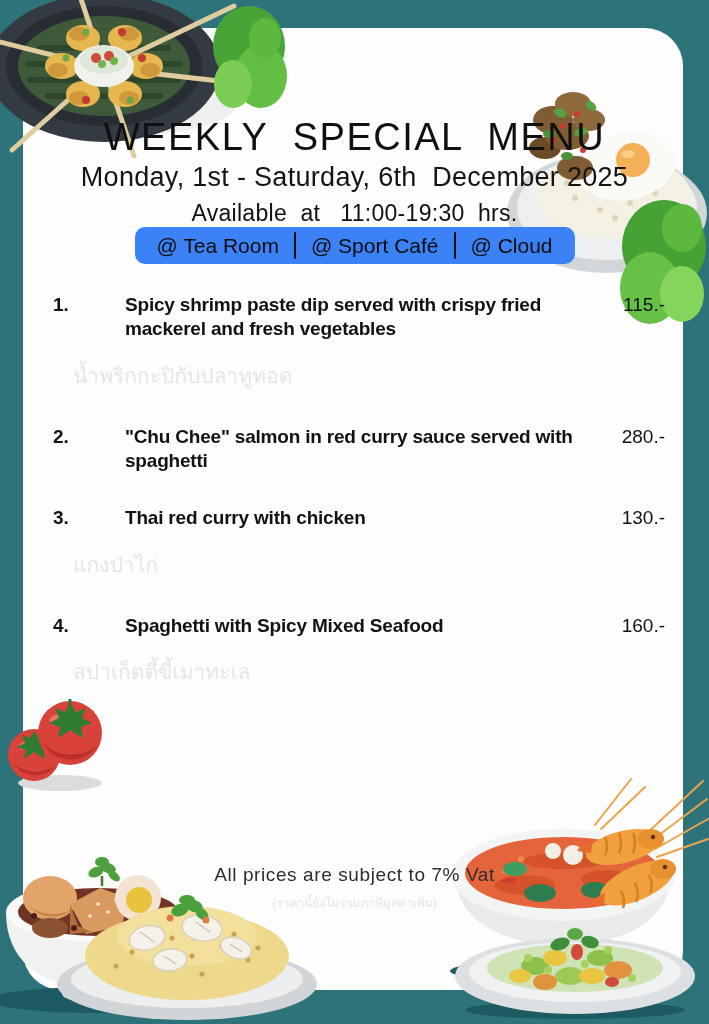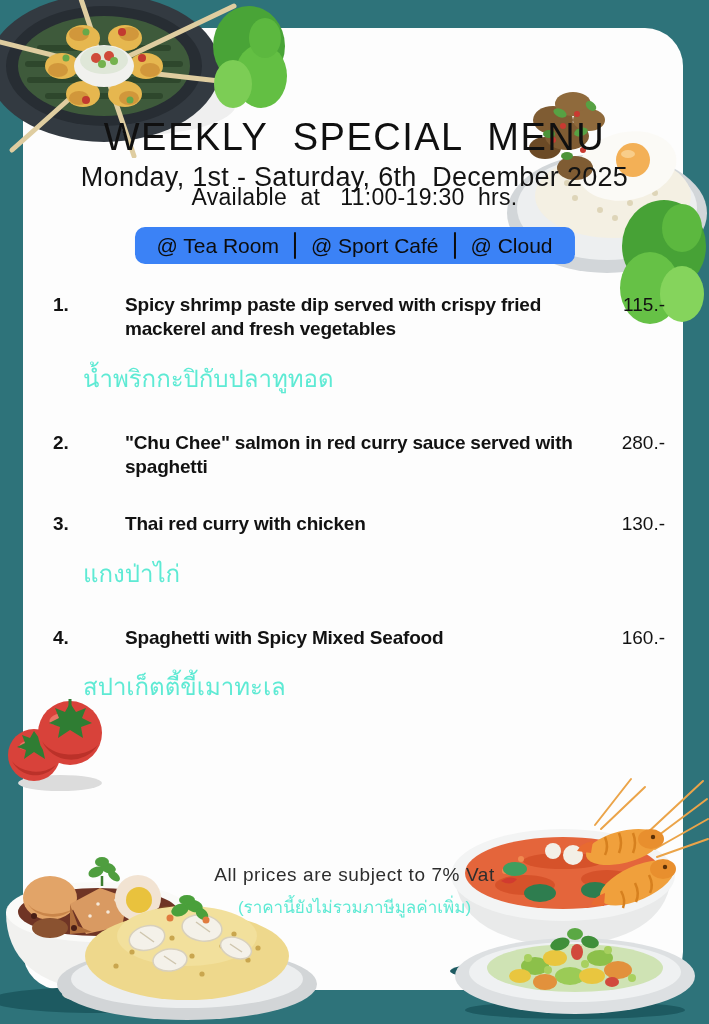--- a/index.html
+++ b/index.html
@@ -19,43 +19,43 @@
   
   .title{
     position:absolute;top:116px;left:0;width:100%;text-align:center;
     font-size:38px;color:#101010;letter-spacing:1.5px;word-spacing:13px;font-weight:500;
   }
   .subtitle{
     position:absolute;top:162px;left:0;width:100%;text-align:center;
     font-size:27px;color:#141414;white-space:pre-wrap;letter-spacing:.3px;
   }
   .available{
-    position:absolute;top:184px;left:0;width:100%;text-align:center;
+    position:absolute;top:200px;left:0;width:100%;text-align:center;
     font-size:23px;color:#111;font-weight:500;white-space:pre-wrap;letter-spacing:.3px;
   }
   .pill{
     position:absolute;top:227px;left:50%;transform:translateX(-50%);
     height:37px;background:#3b82f6;border-radius:10px;
     display:flex;align-items:center;gap:15px;padding:0 22px;
     font-size:21px;color:#0c0c0c;white-space:nowrap;
   }
   .pill .sep{width:2px;height:27px;background:#0c0c0c;border-radius:1px;}
 
   
   .menu{position:absolute;left:53px;top:293px;width:612px;}
   .mi{margin-bottom:33px;}
   .mi-row{display:flex;align-items:flex-start;}
   .mi-num{width:30px;flex:0 0 30px;font-weight:bold;font-size:19px;color:#121212;padding-top:1px;}
   .mi-name{flex:1;max-width:492px;font-weight:bold;font-size:19px;line-height:1.28;color:#121212;letter-spacing:-.2px;padding-right:14px;margin-left:42px;}
   .mi-price{margin-left:auto;font-weight:normal;font-size:19px;color:#121212;white-space:nowrap;padding-top:1px;}
-  .mi-th{margin:17px 0 0 30px;font-size:24px;color:#5eead4;font-family:"DejaVu Serif","Liberation Serif",serif;}
+  .mi-th{margin:17px 0 0 20px;font-size:21px;color:#e5e5e5;font-family:"DejaVu Serif","Liberation Serif",serif;}
 
   
   .vat-en{position:absolute;top:864px;left:0;width:100%;text-align:center;font-size:19px;color:#2d2d2d;letter-spacing:.6px;}
-  .vat-th{position:absolute;top:893px;left:0;width:100%;text-align:center;font-size:17px;color:#5eead4;}
+  .vat-th{position:absolute;top:893px;left:0;width:100%;text-align:center;font-size:12px;color:#e5e5e5;}
 </style>
 </head>
 <body>
 
 <div class="canvas">
 
   <div class="card"></div>
 
   <svg class="illus" style="left:-18px;top:-14px" width="280" height="172" viewBox="0 0 280 172">
     <ellipse cx="142" cy="118" rx="112" ry="32" fill="#e4e4e4" opacity="0.55"></ellipse>

